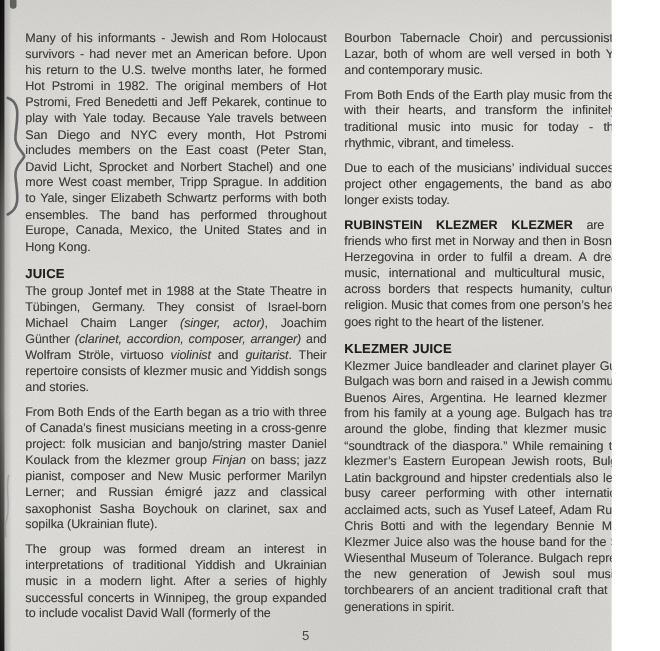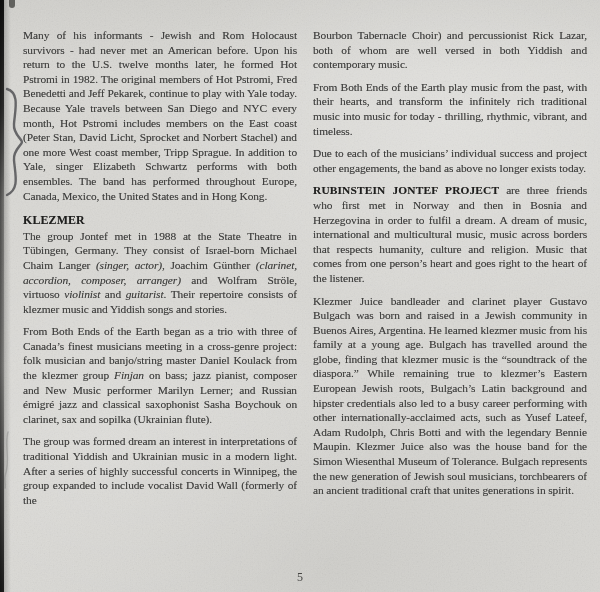--- a/index.html
+++ b/index.html
@@ -1,22 +1,22 @@
 <!DOCTYPE html>
 <html><head>
 <meta charset="utf-8">
 <style>
   html, body { margin: 0; padding: 0; }
   .page {
     position: relative;
-    width: 600px;
+    width: 556px;
     height: 592px;
     background: #d9d8d4;
     overflow: hidden;
-    font-family: Liberation Serif, serif;
+    font-family: Liberation Sans, sans-serif;
   }
   
   .page::before {
     content: "";
     position: absolute;
     inset: 0;
     background:
       radial-gradient(420px 300px at 75% 20%, rgba(255,255,255,0.22), rgba(255,255,255,0) 70%),
       radial-gradient(380px 320px at 20% 75%, rgba(255,255,255,0.15), rgba(255,255,255,0) 70%),
       radial-gradient(500px 260px at 55% 95%, rgba(120,120,115,0.10), rgba(120,120,115,0) 70%),
@@ -123,37 +123,38 @@
 
   <svg class="scratch-mark" width="14" height="60" viewBox="0 0 14 60" aria-hidden="true">
     <path d="M8 2 C4 16, 11 30, 5 46 C4 51, 6 55, 5 58" fill="none" stroke="#8d8d8a" stroke-width="1.4" stroke-linecap="round" opacity="0.55"></path>
   </svg>
 
   <div class="columns">
 
     <div class="col">
       <p>Many of his informants - Jewish and Rom Holocaust survivors - had never met an American before. Upon his return to the U.S. twelve months later, he formed Hot Pstromi in 1982. The original members of Hot Pstromi, Fred Benedetti and Jeff Pekarek, continue to play with Yale today. Because Yale travels between San Diego and NYC every month, Hot Pstromi includes members on the East coast (Peter Stan, David Licht, Sprocket and Norbert Stachel) and one more West coast member, Tripp Sprague. In addition to Yale, singer Elizabeth Schwartz performs with both ensembles. The band has performed throughout Europe, Canada, Mexico, the United States and in Hong Kong.</p>
 
-      <h3>KLEZMER</h3>
+      <h3>JUICE</h3>
       <p><span>The group Jontef met in 1988 at the State Theatre in Tübingen, Germany. They consist of Israel-born Michael Chaim Langer </span><span class="it">(singer, actor)</span><span>, Joachim Günther </span><span class="it">(clarinet, accordion, composer, arranger)</span><span> and Wolfram Ströle, virtuoso </span><span class="it">violinist</span><span> and </span><span class="it">guitarist</span><span>. Their repertoire consists of klezmer music and Yiddish songs and stories.</span></p>
 
       <p><span>From Both Ends of the Earth began as a trio with three of Canada’s finest musicians meeting in a cross-genre project: folk musician and banjo/string master Daniel Koulack from the klezmer group </span><span class="it">Finjan</span><span> on bass; jazz pianist, composer and New Music performer Marilyn Lerner; and Russian émigré jazz and classical saxophonist Sasha Boychouk on clarinet, sax and sopilka (Ukrainian flute).</span></p>
 
       <p>The group was formed dream an interest in interpretations of traditional Yiddish and Ukrainian music in a modern light. After a series of highly successful concerts in Winnipeg, the group expanded to include vocalist David Wall (formerly of the</p>
     </div>
 
     <div class="col">
       <p>Bourbon Tabernacle Choir) and percussionist Rick Lazar, both of whom are well versed in both Yiddish and contemporary music.</p>
 
       <p>From Both Ends of the Earth play music from the past, with their hearts, and transform the infinitely rich traditional music into music for today - thrilling, rhythmic, vibrant, and timeless.</p>
 
       <p>Due to each of the musicians’ individual success and project other engagements, the band as above no longer exists today.</p>
 
-      <p><span class="runin">RUBINSTEIN JONTEF PROJECT</span><span> are three friends who first met in Norway and then in Bosnia and Herzegovina in order to fulfil a dream. A dream of music, international and multicultural music, music across borders that respects humanity, culture and religion. Music that comes from one person’s heart and goes right to the heart of the listener.</span></p>
+      <p><span class="runin">RUBINSTEIN KLEZMER KLEZMER</span><span> are three friends who first met in Norway and then in Bosnia and Herzegovina in order to fulfil a dream. A dream of music, international and multicultural music, music across borders that respects humanity, culture and religion. Music that comes from one person’s heart and goes right to the heart of the listener.</span></p>
 
+      <h3>KLEZMER JUICE</h3>
       <p>Klezmer Juice bandleader and clarinet player Gustavo Bulgach was born and raised in a Jewish community in Buenos Aires, Argentina. He learned klezmer music from his family at a young age. Bulgach has travelled around the globe, finding that klezmer music is the “soundtrack of the diaspora.” While remaining true to klezmer’s Eastern European Jewish roots, Bulgach’s Latin background and hipster credentials also led to a busy career performing with other internationally-acclaimed acts, such as Yusef Lateef, Adam Rudolph, Chris Botti and with the legendary Bennie Maupin. Klezmer Juice also was the house band for the Simon Wiesenthal Museum of Tolerance. Bulgach represents the new generation of Jewish soul musicians, torchbearers of an ancient traditional craft that unites generations in spirit.</p>
     </div>
 
   </div>
 
   <div class="page-number">5</div>
 
 </div>
 
 </body></html>

